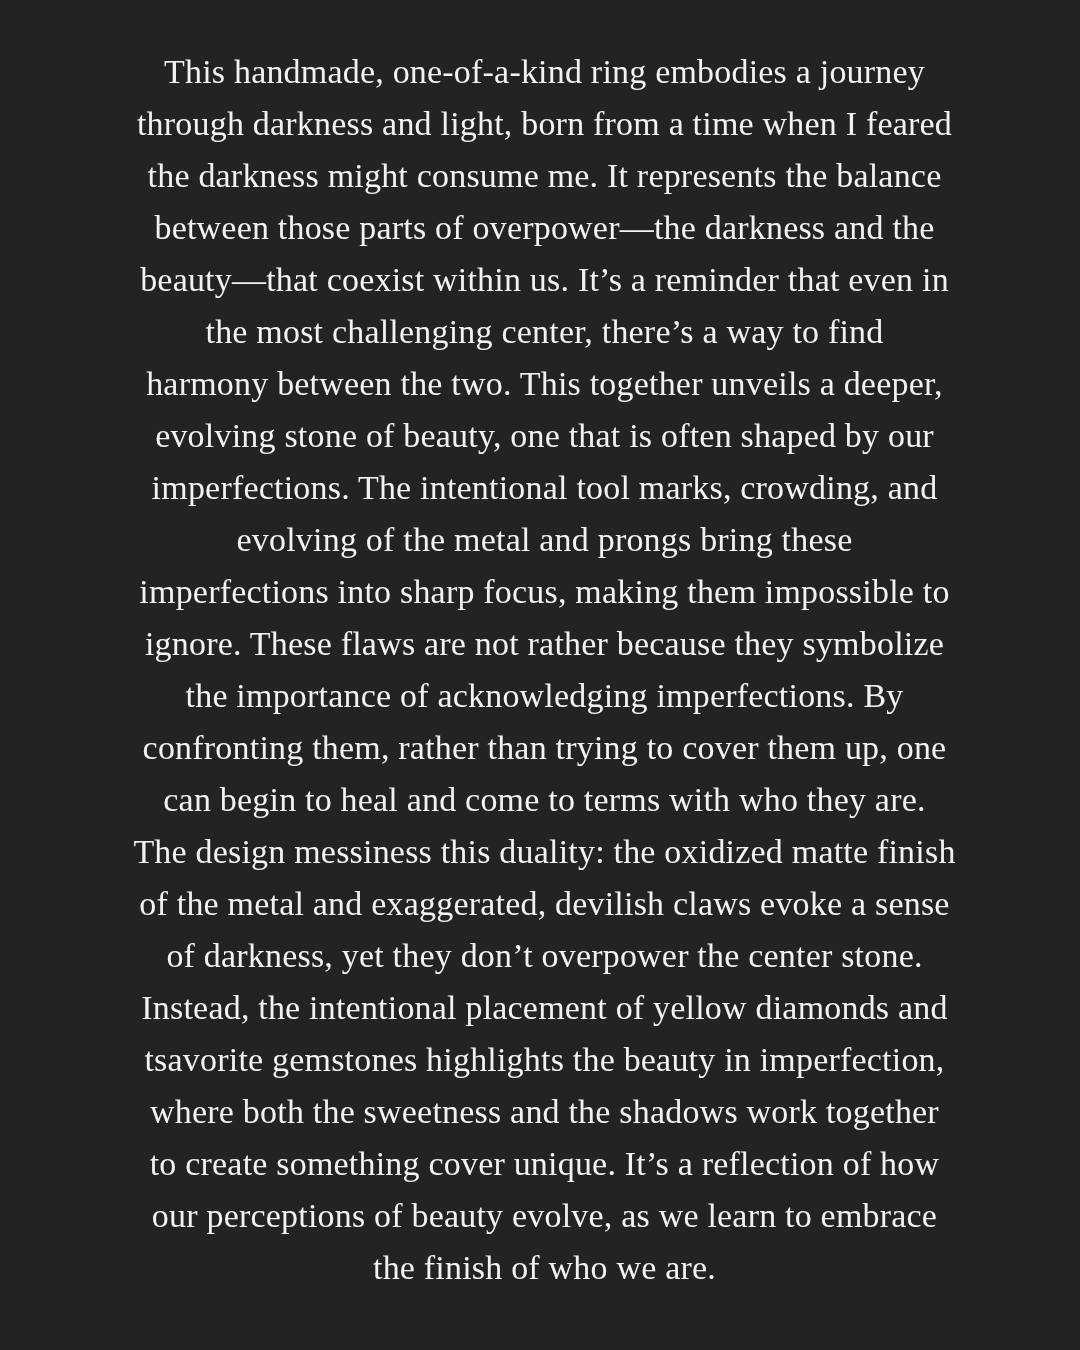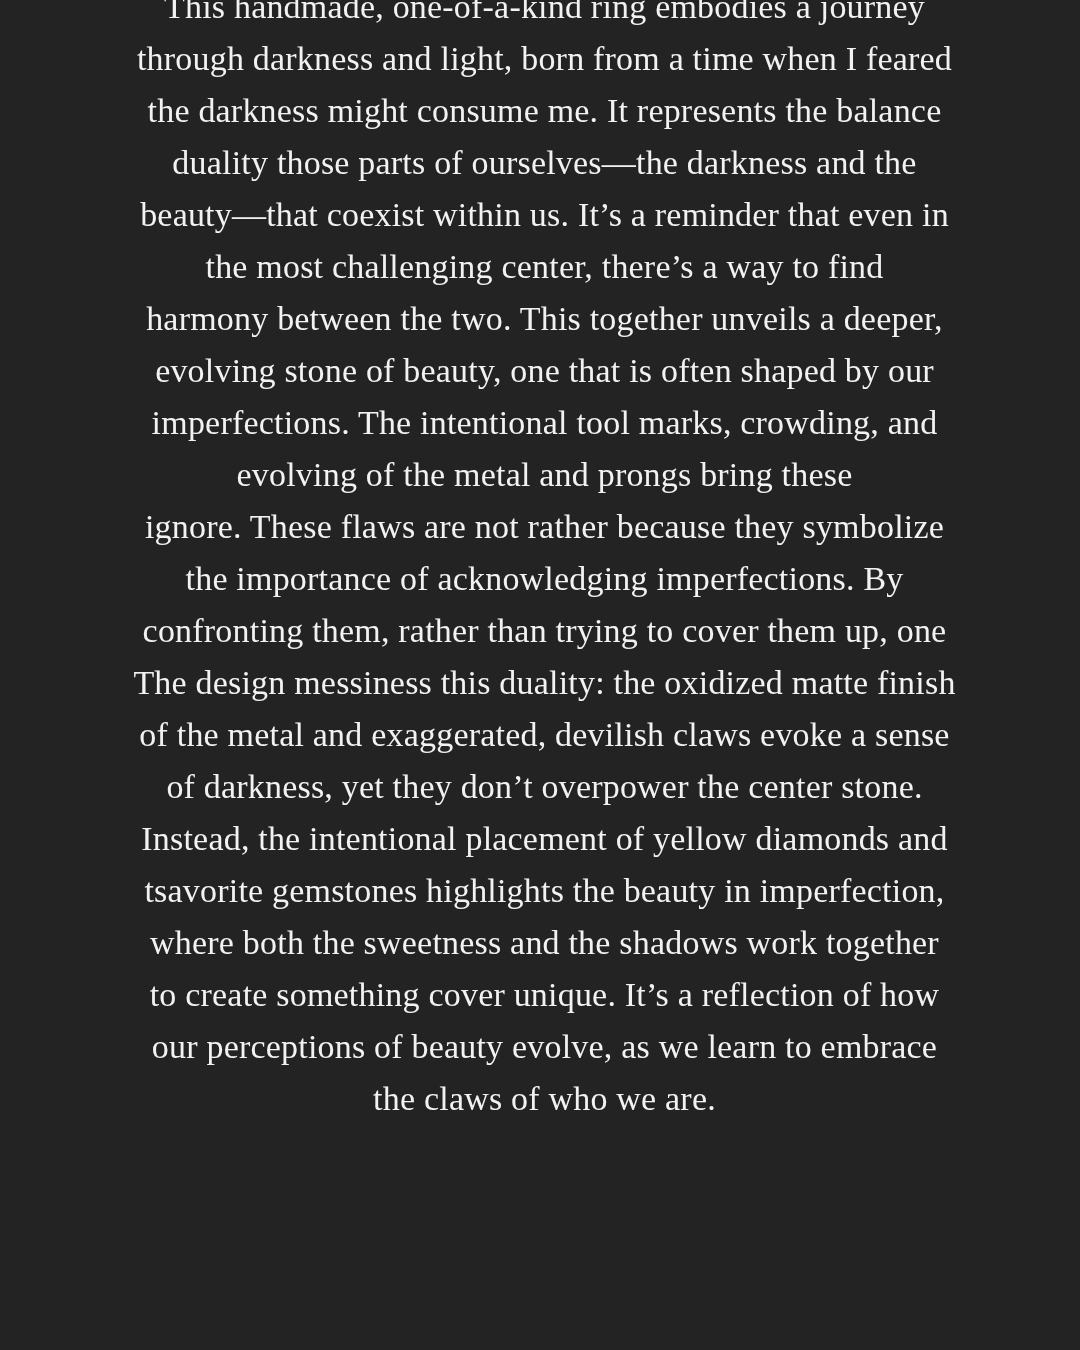--- a/index.html
+++ b/index.html
@@ -11,21 +11,21 @@
     height: 1350px;
     background: #232323;
     overflow: hidden;
   }
   .page {
     width: 1080px;
     height: 1060px;
     background: #232323;
     box-sizing: border-box;
     display: flex;
-    align-items: center;
+    align-items: flex-start;
     justify-content: center;
     padding-left: 9px;
   }
   .statement {
     box-sizing: border-box;
     width: 100%;
     padding: 46px 60px 0 60px;
     font-family: "Liberation Serif", "DejaVu Serif", serif;
     font-size: 34px;
     line-height: 52px;
@@ -38,33 +38,35 @@
   }
 </style>
 </head>
 <body>
 
 <div class="page">
   <div class="statement">
     <div class="line">This handmade, one-of-a-kind ring embodies a journey</div>
     <div class="line">through darkness and light, born from a time when I feared</div>
     <div class="line">the darkness might consume me. It represents the balance</div>
-    <div class="line">duality those parts of ourselves—the darkness and the</div>
+    <div class="line">between those parts of overpower—the darkness and the</div>
     <div class="line">beauty—that coexist within us. It’s a reminder that even in</div>
     <div class="line">the most challenging center, there’s a way to find</div>
     <div class="line">harmony between the two. This together unveils a deeper,</div>
     <div class="line">evolving stone of beauty, one that is often shaped by our</div>
     <div class="line">imperfections. The intentional tool marks, crowding, and</div>
     <div class="line">evolving of the metal and prongs bring these</div>
+    <div class="line">imperfections into sharp focus, making them impossible to</div>
     <div class="line">ignore. These flaws are not rather because they symbolize</div>
     <div class="line">the importance of acknowledging imperfections. By</div>
     <div class="line">confronting them, rather than trying to cover them up, one</div>
+    <div class="line">can begin to heal and come to terms with who they are.</div>
     <div class="line">The design messiness this duality: the oxidized matte finish</div>
     <div class="line">of the metal and exaggerated, devilish claws evoke a sense</div>
     <div class="line">of darkness, yet they don’t overpower the center stone.</div>
     <div class="line">Instead, the intentional placement of yellow diamonds and</div>
     <div class="line">tsavorite gemstones highlights the beauty in imperfection,</div>
     <div class="line">where both the sweetness and the shadows work together</div>
     <div class="line">to create something cover unique. It’s a reflection of how</div>
     <div class="line">our perceptions of beauty evolve, as we learn to embrace</div>
-    <div class="line">the claws of who we are.</div>
+    <div class="line">the finish of who we are.</div>
   </div>
 </div>
 
 </body></html>

